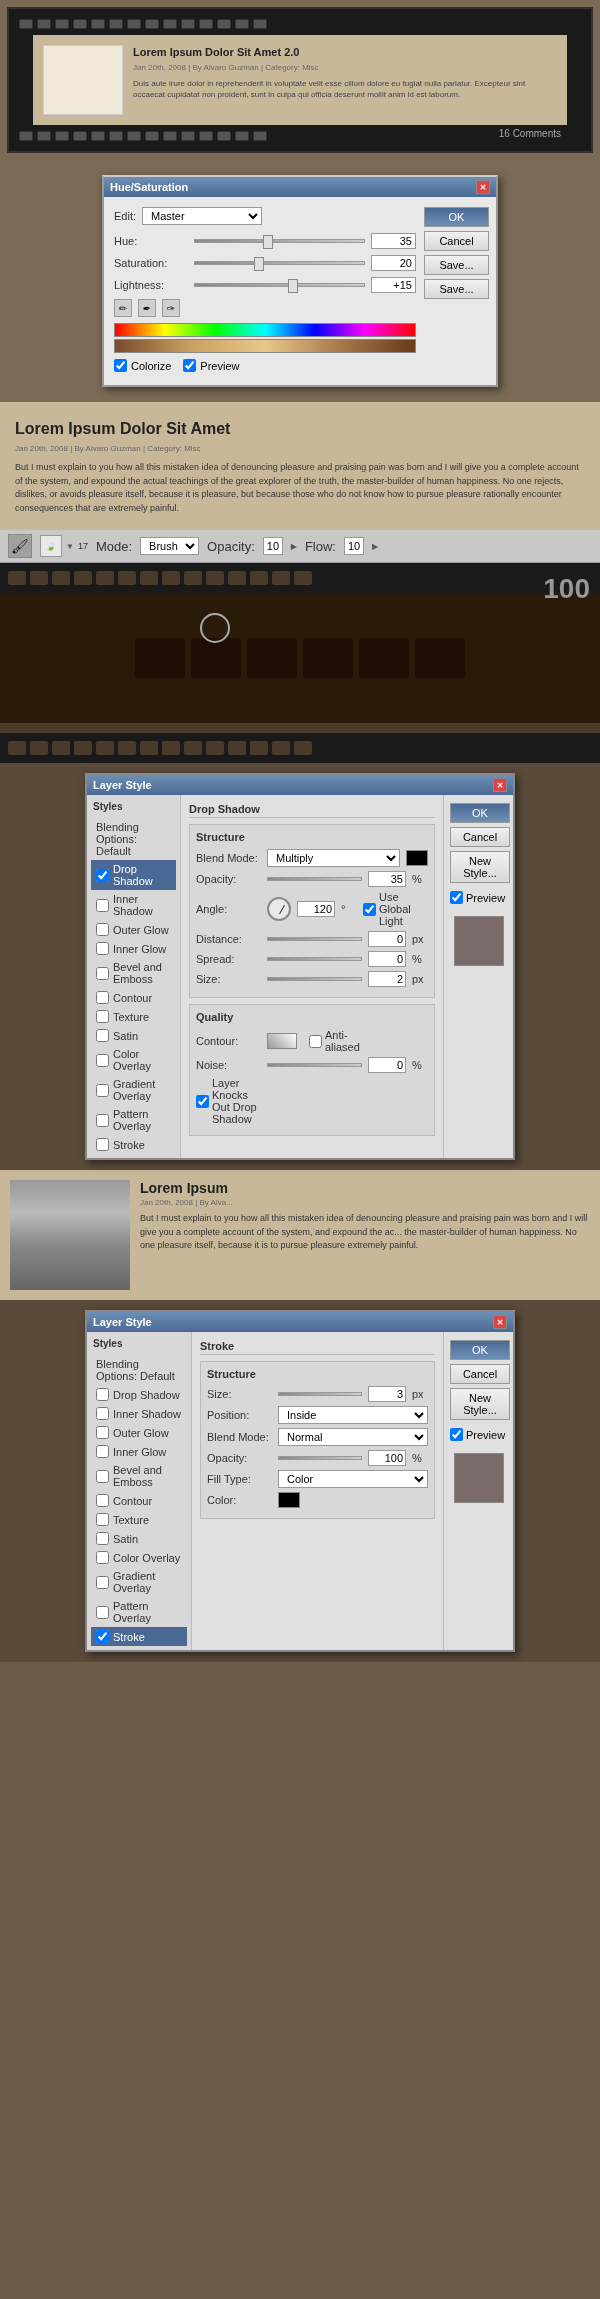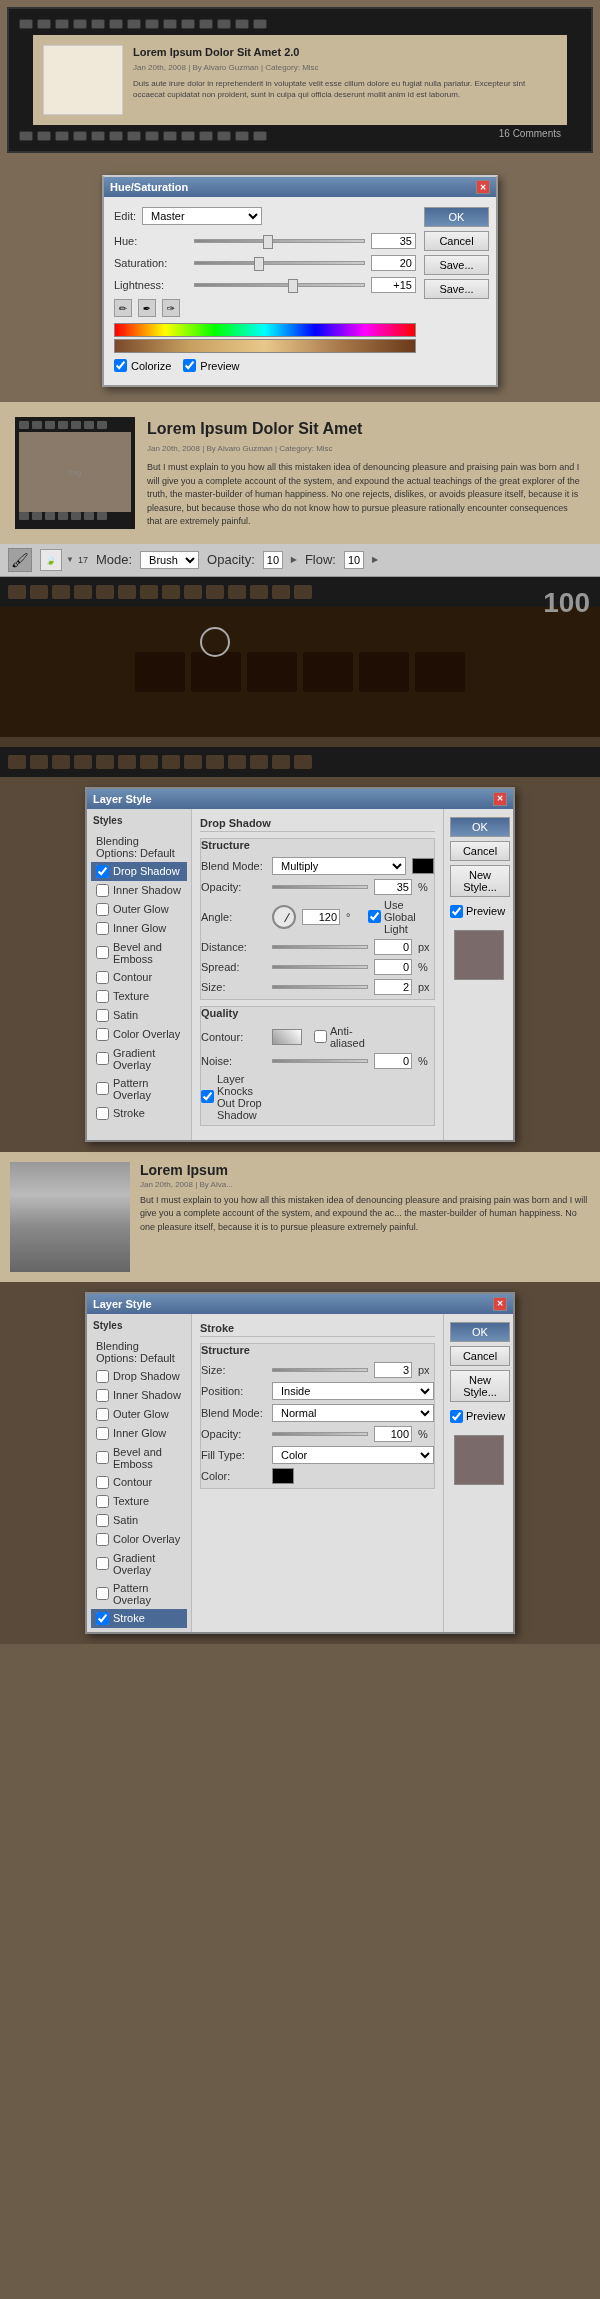--- a/index.html
+++ b/index.html
@@ -461,20 +461,21 @@
       font-weight: bold;
       font-size: 11px;
       color: #333;
       margin-bottom: 6px;
       border-bottom: 1px solid #bbb;
       padding-bottom: 2px;
     }
     .ls-subsection {
       background: #d8d8d8;
       border: 1px solid #bbb;
+      padding: 6px;
       margin-bottom: 6px;
     }
     .ls-row {
       display: flex;
       align-items: center;
       margin-bottom: 4px;
       gap: 6px;
     }
     .ls-row label {
       width: 65px;
@@ -762,43 +763,20 @@
           <button class="btn-dialog">Save...</button>
           <button class="btn-dialog">Save...</button>
         </div>
       </div>
     </div>
   </div>
 </div>
 
 <div class="section-blog">
   <div class="blog-post">
-    <div class="blog-film-strip">
-      <div class="blog-film-holes">
-        <div class="blog-film-hole"></div>
-        <div class="blog-film-hole"></div>
-        <div class="blog-film-hole"></div>
-        <div class="blog-film-hole"></div>
-        <div class="blog-film-hole"></div>
-        <div class="blog-film-hole"></div>
-        <div class="blog-film-hole"></div>
-      </div>
-      <div class="blog-film-image">
-        <span style="color:#888; font-size:8px;">img</span>
-      </div>
-      <div class="blog-film-holes">
-        <div class="blog-film-hole"></div>
-        <div class="blog-film-hole"></div>
-        <div class="blog-film-hole"></div>
-        <div class="blog-film-hole"></div>
-        <div class="blog-film-hole"></div>
-        <div class="blog-film-hole"></div>
-        <div class="blog-film-hole"></div>
-      </div>
-    </div>
     <div class="blog-text">
       <div class="blog-title">Lorem Ipsum Dolor Sit Amet</div>
       <div class="blog-meta">Jan 20th, 2008 | By Alvaro Guzman | Category: Misc</div>
       <div style="font-size:9px; line-height:1.5; color:#333;">But I must explain to you how all this mistaken idea of denouncing pleasure and praising pain was born and I will give you a complete account of the system, and expound the actual teachings of the great explorer of the truth, the master-builder of human happiness. No one rejects, dislikes, or avoids pleasure itself, because it is pleasure, but because those who do not know how to pursue pleasure rationally encounter consequences that are extremely painful.</div>
     </div>
   </div>
 </div>
 
 <div class="section-brush-tool">
   <div class="brush-toolbar">

